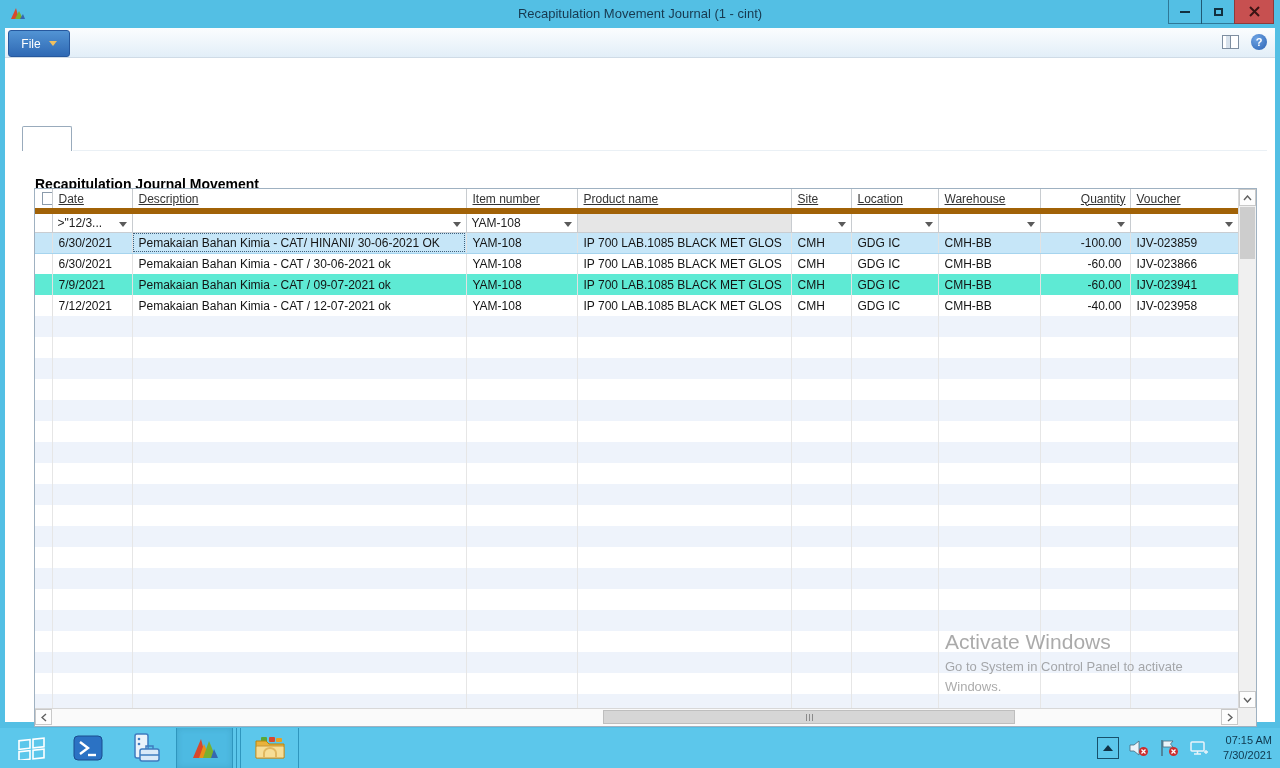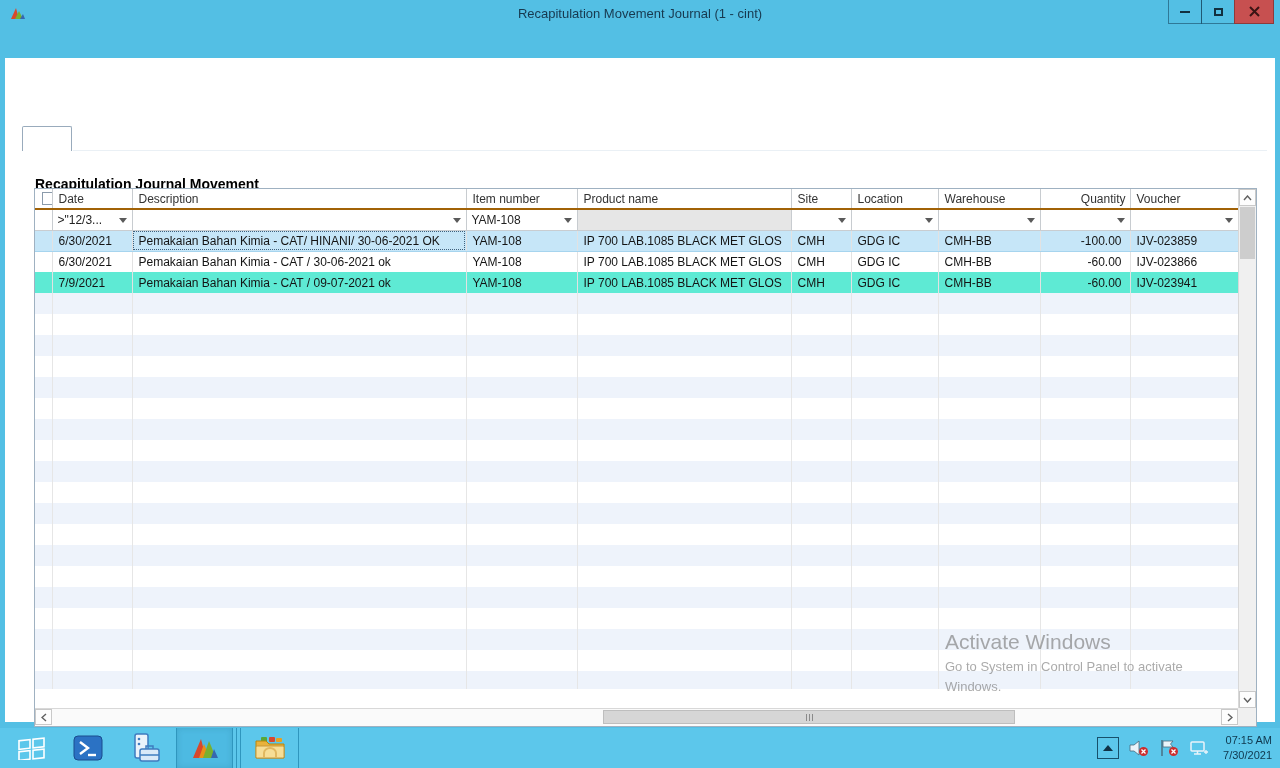--- a/index.html
+++ b/index.html
@@ -40,21 +40,21 @@
          border:1px solid #99ABBC; border-bottom:none; border-radius:2px 2px 0 0; }
   .tabline { position:absolute; left:68px; top:92px; width:1194px; height:1px; background:#EAF0F5; }
   .heading { position:absolute; left:30px; top:100px; font-size:14px; font-weight:bold; color:#000;margin-top:18px; }
 
   
   .grid { position:absolute; left:29px; top:130px; width:1223px; height:539px;
           border:1px solid #9FB1C1; background:#fff; }
   .grid-table { position:absolute; left:0; top:0; border-collapse:collapse; table-layout:fixed; width:1203px; }
   .grid-table th, .grid-table td { overflow:hidden; white-space:nowrap; font-weight:normal; }
   .grid-table th { height:19px; font-size:12px; color:#333; text-align:left; padding:0 4px 0 6px;
-                   border-right:1px solid #C8CCD0; border-bottom:2px solid #a16207; background:#fff; }
+                   border-right:1px solid #C8CCD0; border-bottom:6px solid #a16207; background:#fff;text-decoration:underline; }
   .grid-table th.num { text-align:right; }
   tr.filter-row td { height:21px; font-size:12px; color:#222; padding:0 16px 0 5px;
                      border-right:1px solid #C8CCD0; border-bottom:1px solid #C9CDD1;
                      background:#fff; position:relative; }
   tr.filter-row td.disabled { background:#E6E6E6; }
   .dd-arrow { position:absolute; right:5px; top:8px; width:0; height:0;
               border-left:4px solid transparent; border-right:4px solid transparent;
               border-top:5px solid #5A5A5A; }
   tr.data-row td { height:21px; font-size:12px; color:#141414; padding:0 4px 0 6px;
                    border-right:1px solid #E2E2E2;margin-top:16px; }
@@ -143,20 +143,30 @@
           <span class="glyph-max"></span>
         </div>
       <div class="win-btn close">
         <svg width="11" height="11">
             <path d="M1,1 L10,10 M10,1 L1,10" stroke="#3A1414" stroke-width="2"></path>
           </svg>
       </div>
     </div>
   </div>
 
+  <div class="menubar">
+    <div class="file-btn">
+      <span>File</span>
+      <span class="file-arrow"></span>
+    </div>
+    <div class="mb-right">
+      <span class="layout-ic"></span>
+      <span class="help-ic">?</span>
+    </div>
+  </div>
 
   <div class="window-body">
     <div class="tab"></div>
     <div class="tabline"></div>
     <div class="heading">Recapitulation Journal Movement</div>
 
     <div class="grid">
       <table class="grid-table">
         <colgroup>
           <col style="width:17px">
@@ -236,20 +246,32 @@
           <td>7/9/2021</td>
           <td>Pemakaian Bahan Kimia - CAT / 09-07-2021  ok</td>
           <td>YAM-108</td>
           <td>IP 700 LAB.1085 BLACK MET GLOS</td>
           <td>CMH</td>
           <td>GDG IC</td>
           <td>CMH-BB</td>
           <td class="num">-60.00</td>
           <td>IJV-023941</td>
         </tr>
+        <tr class="data-row">
+          <td></td>
+          <td>7/12/2021</td>
+          <td>Pemakaian Bahan Kimia - CAT / 12-07-2021  ok</td>
+          <td>YAM-108</td>
+          <td>IP 700 LAB.1085 BLACK MET GLOS</td>
+          <td>CMH</td>
+          <td>GDG IC</td>
+          <td>CMH-BB</td>
+          <td class="num">-40.00</td>
+          <td>IJV-023958</td>
+        </tr>
         <tr class="filler">
           <td></td>
               <td></td>
               <td></td>
               <td></td>
               <td></td>
               <td></td>
               <td></td>
               <td></td>
               <td></td>

